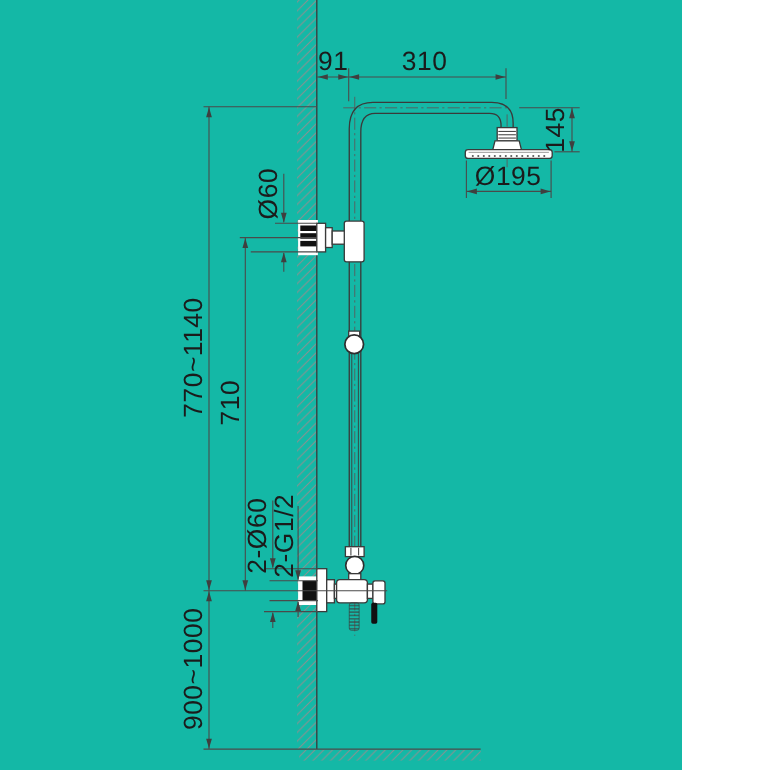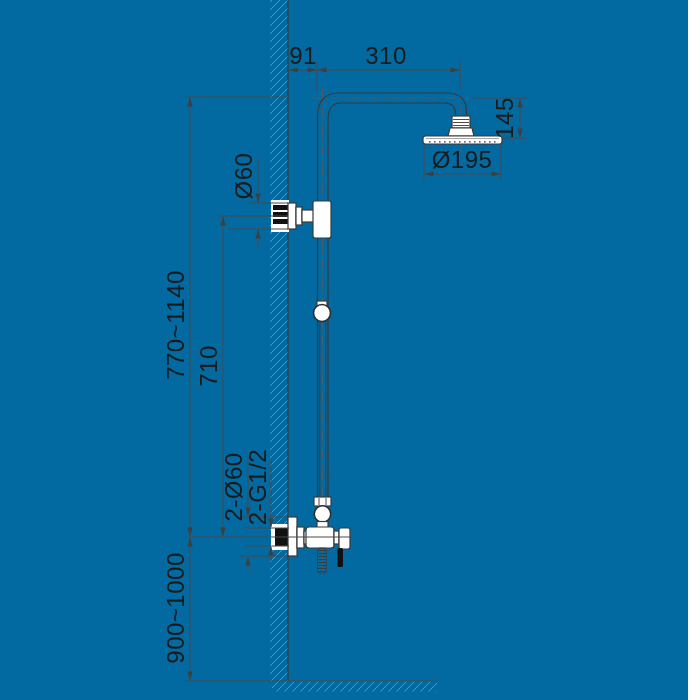--- a/index.html
+++ b/index.html
@@ -1,17 +1,17 @@
 <!DOCTYPE html>
 <html><head>
 <meta charset="utf-8">
 <style>
   html,body{margin:0;padding:0;background:#ffffff;}
   #canvas{
-    position:relative;width:688px;height:700px;background:#0369a1;overflow:hidden;
+    position:relative;width:620px;height:700px;background:#14b8a6;overflow:hidden;
     font-family:"Liberation Sans", sans-serif;
   }
   svg{display:block;}
   text{
     font-family:"Liberation Sans", sans-serif;
     font-size:24px;
     fill:#1b1b1b;
     letter-spacing:0.5px;
   }
   .thin{stroke:#4a4a4a;stroke-width:1;fill:none;}

